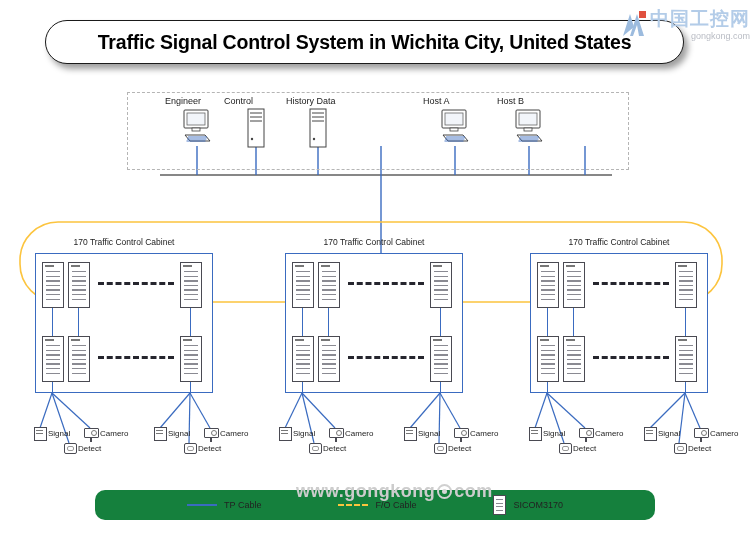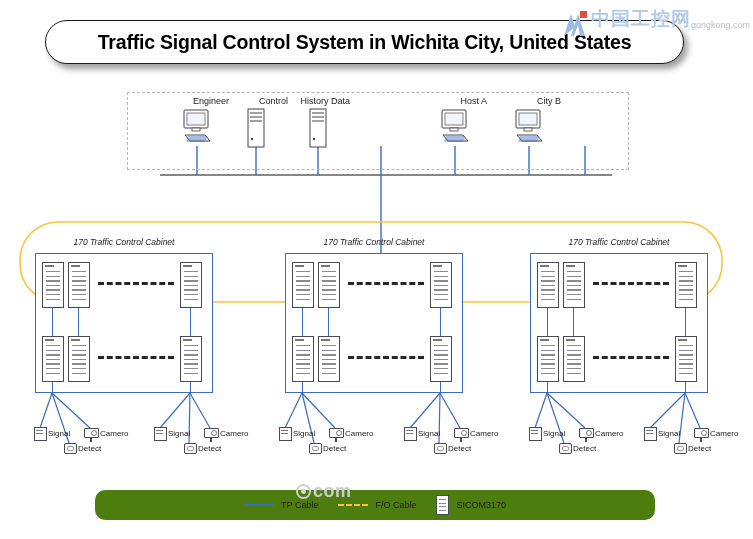--- a/index.html
+++ b/index.html
@@ -6,52 +6,52 @@
   .scene{position:relative;width:753px;height:539px;background:#fff;overflow:hidden;
          font-family:"Liberation Sans",sans-serif;}
   .wires{position:absolute;left:0;top:0;z-index:1;}
   
   .title-pill{position:absolute;left:45px;top:20px;width:637px;height:42px;background:#fff;
     border:1.5px solid #1a1a1a;border-radius:22px;box-shadow:4px 5px 6px rgba(0,0,0,.38);
     display:flex;align-items:center;justify-content:center;z-index:6;}
   .title-text{font-size:19.5px;font-weight:bold;color:#000;letter-spacing:-.2px;white-space:nowrap;}
   
   .logo{position:absolute;right:3px;top:8px;z-index:7;display:flex;gap:3px;align-items:flex-start;}
-  .logo-cols{display:flex;flex-direction:row;align-items:flex-end;}
+  .logo-cols{display:flex;flex-direction:column;align-items:flex-end;}
   .logo-cn{font-size:19px;font-weight:bold;color:#b3cce8;letter-spacing:1px;line-height:22px;}
   .logo-sub{font-size:9px;color:#b9bcc4;margin-top:1px;}
   
   .dashed-box{position:absolute;left:127px;top:92px;width:500px;height:76px;border:1px dashed #b5b5b5;z-index:2;}
-  .dev{position:absolute;top:96px;width:64px;text-align:right;z-index:3;}
+  .dev{position:absolute;top:96px;width:64px;text-align:left;z-index:3;}
   .dev-label{font-size:9px;color:#222;height:12px;white-space:nowrap;}
   .dev svg{display:block;margin:0 auto;}
   
-  .cab-label{position:absolute;top:237px;width:178px;text-align:center;font-size:8.5px;color:#222;z-index:3;font-style:italic;}
+  .cab-label{position:absolute;top:237px;width:178px;text-align:center;font-size:8.5px;color:#222;z-index:3;}
   .cab{position:absolute;top:253px;width:178px;height:140px;border:1.4px solid #3a6bc0;background:#fff;
        box-sizing:border-box;z-index:2;}
   .sw{position:absolute;width:22px;height:46px;border:1px solid #4a4a52;background:#fff;box-sizing:border-box;}
   .sw::before{content:"";position:absolute;left:2px;top:2px;width:9px;height:2px;background:#777;}
   .sw::after{content:"";position:absolute;left:3px;right:3px;top:8px;bottom:5px;
     background:repeating-linear-gradient(180deg,#8a8a92 0 1.4px,transparent 1.4px 4.6px);}
   .vline{position:absolute;width:0;border-left:1.4px solid #3a6bc0;}
   .dots{position:absolute;width:76px;height:0;border-top:3.5px dashed #26262e;}
   
   .cluster{position:absolute;top:426px;width:120px;height:34px;z-index:3;}
   .cl-label{position:absolute;font-size:8px;color:#222;white-space:nowrap;}
   .ic-signal{position:absolute;width:11px;height:12px;border:1px solid #4a4a52;background:#fff;}
   .ic-signal::after{content:"";position:absolute;left:1px;top:2px;width:7px;height:6px;
     background:repeating-linear-gradient(180deg,#777 0 1px,transparent 1px 3px);}
   .ic-camera{position:absolute;width:13px;height:8px;border:1px solid #4a4a52;background:#fff;border-radius:1px;}
   .ic-camera::before{content:"";position:absolute;right:1px;top:1px;width:4px;height:4px;border:1px solid #777;border-radius:50%;}
   .ic-camera::after{content:"";position:absolute;left:5px;top:8px;width:2px;height:5px;background:#4a4a52;}
   .ic-detect{position:absolute;width:11px;height:9px;border:1px solid #4a4a52;border-radius:2px;background:#fff;}
   .ic-detect::after{content:"";position:absolute;left:2px;top:2px;right:2px;bottom:2px;border:1px solid #999;border-radius:2px;}
   
-  .legend{position:absolute;left:95px;top:490px;width:560px;height:30px;background:#4d7c0f;border-radius:10px;
-    display:flex;align-items:center;justify-content:center;gap:20px;font-size:9px;color:#222;z-index:4;}
+  .legend{position:absolute;left:95px;top:490px;width:560px;height:30px;background:#15803d;border-radius:10px;
+    display:flex;align-items:center;justify-content:center;gap:77px;font-size:9px;color:#222;z-index:4;}
   .leg-item{display:flex;align-items:center;gap:7px;}
   .tp-sample{width:30px;height:0;border-top:2px solid #3a6bc0;}
   .fo-sample{width:30px;height:0;border-top:2.5px dashed #fcc43e;}
   .leg-sw{width:11px;height:18px;border:1px solid #4a4a52;background:#fff;position:relative;}
   .leg-sw::after{content:"";position:absolute;left:2px;right:2px;top:3px;bottom:3px;
     background:repeating-linear-gradient(180deg,#8a8a92 0 1.2px,transparent 1.2px 3.6px);}
   
   .watermark{position:absolute;left:296px;top:481px;display:flex;align-items:center;gap:2px;
     font-size:18px;font-weight:bold;color:#cccccc;letter-spacing:.5px;z-index:5;}
   .wm-circle{display:inline-block;width:15px;height:15px;border:2.5px solid #d0d0d0;border-radius:50%;
@@ -154,21 +154,21 @@
     <div class="dev-label">Host A</div>
     <svg width="40" height="40" viewBox="0 0 40 40">
       <rect x="7" y="2" width="24" height="18" rx="1" fill="#fff" stroke="#444"></rect>
       <rect x="10" y="5" width="18" height="12" fill="#f2f5fa" stroke="#666" stroke-width=".8"></rect>
       <rect x="15" y="20" width="8" height="3" fill="#fff" stroke="#444" stroke-width=".8"></rect>
       <path d="M8 27 h20 l5 6 h-20 z" fill="#fff" stroke="#444"></path>
       <path d="M11 29 h19 M10 31 h19.5 M9.5 33 h19" stroke="#3a6bc0" stroke-width=".9" fill="none"></path>
     </svg>
   </div>
   <div class="dev" style="left:497px">
-    <div class="dev-label">City B</div>
+    <div class="dev-label">Host B</div>
     <svg width="40" height="40" viewBox="0 0 40 40">
       <rect x="7" y="2" width="24" height="18" rx="1" fill="#fff" stroke="#444"></rect>
       <rect x="10" y="5" width="18" height="12" fill="#f2f5fa" stroke="#666" stroke-width=".8"></rect>
       <rect x="15" y="20" width="8" height="3" fill="#fff" stroke="#444" stroke-width=".8"></rect>
       <path d="M8 27 h20 l5 6 h-20 z" fill="#fff" stroke="#444"></path>
       <path d="M11 29 h19 M10 31 h19.5 M9.5 33 h19" stroke="#3a6bc0" stroke-width=".9" fill="none"></path>
     </svg>
   </div>
 
   <div class="cab-label" style="left:35px">170 Traffic Control Cabinet</div>
@@ -280,17 +280,18 @@
       <span class="fo-sample"></span>
       <span>F/O Cable</span>
     </div>
     <div class="leg-item">
       <span class="leg-sw"></span>
       <span>SICOM3170</span>
     </div>
   </div>
 
   <div class="watermark">
+    <span>www.gongkong</span>
     <span class="wm-circle"></span>
     <span>com</span>
   </div>
 
 </div>
 
 </body></html>

